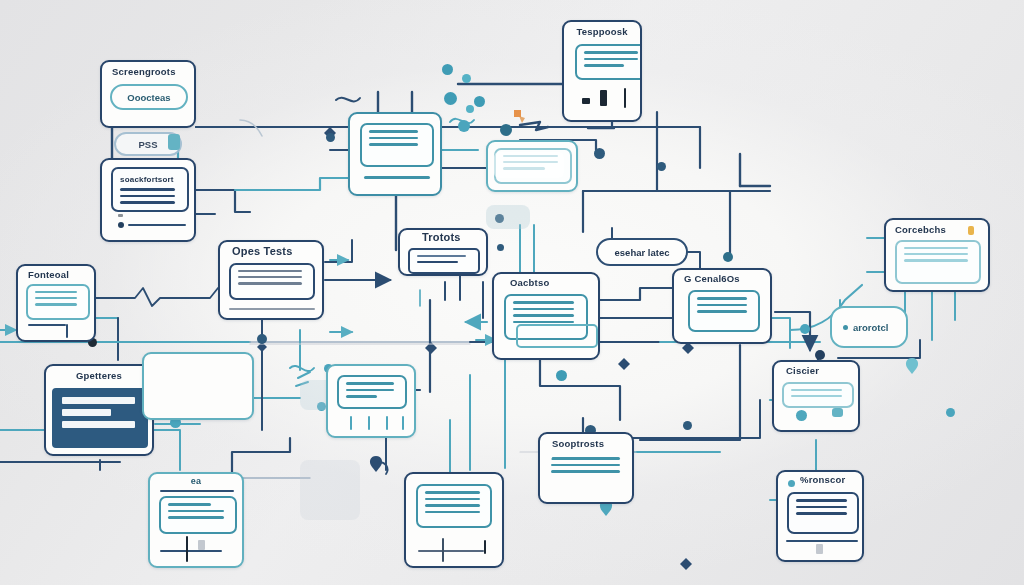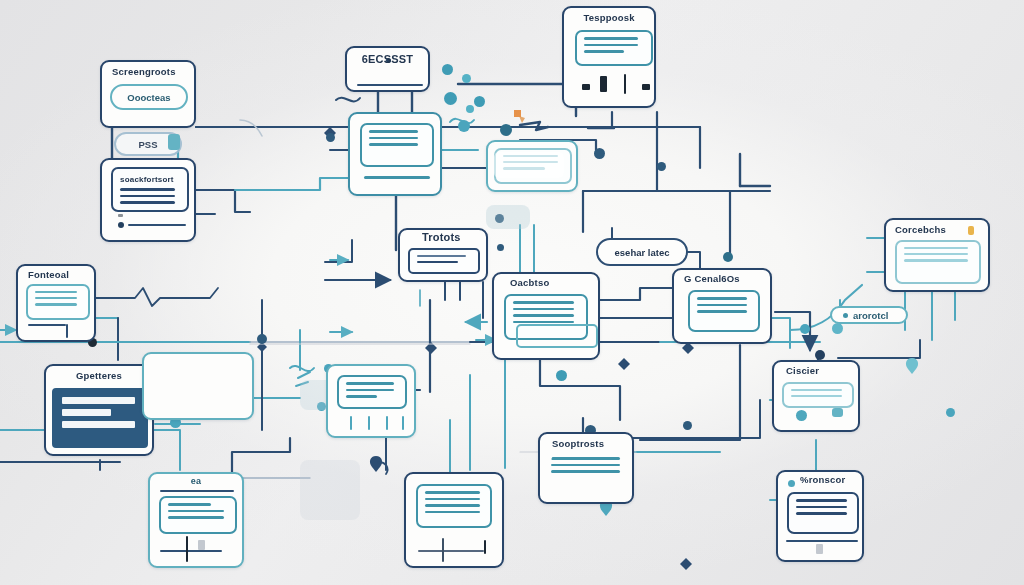--- a/index.html
+++ b/index.html
@@ -317,36 +317,31 @@
       <div class="title" style="padding:0 0 3px 0;font-size:8px;">soackfortsort</div>
       <div class="ln" style="width:92%"></div>
       <div class="ln" style="width:92%"></div>
       <div class="ln" style="width:92%"></div>
     </div>
     <div class="dotmark" style="left:16px;top:62px;width:6px;height:6px;"></div>
     <div class="barline" style="left:26px;top:64px;width:58px;"></div>
     <div class="sq" style="left:16px;top:54px;width:5px;height:3px;opacity:0.5;"></div>
   </div>
 
-  <div class="node navy" style="left:345px;top:46px;width:85px;height:46px;">
-    <div class="dotmark" style="left:39px;top:10px;width:5px;height:5px;"></div>
-    <div class="title" style="text-align:center;padding:6px 0 0 0;font-size:11px;">6ECSSST</div>
-    <div class="barline" style="left:10px;top:36px;width:66px;"></div>
-  </div>
 
   <div class="node teal" style="left:348px;top:112px;width:94px;height:84px;">
     <div class="panel" style="left:10px;top:9px;width:74px;height:44px;">
       <div class="ln" style="width:88%"></div>
       <div class="ln" style="width:88%"></div>
       <div class="ln" style="width:88%"></div>
     </div>
     <div class="ln" style="position:absolute;left:14px;top:62px;width:66px;height:3px;"></div>
   </div>
 
-  <div class="node navy" style="left:562px;top:6px;width:94px;height:102px;">
+  <div class="node navy" style="left:562px;top:20px;width:80px;height:102px;">
     <div class="title" style="text-align:center;padding:4px 0 0 0;">Tesppoosk</div>
     <div class="panel" style="left:11px;top:22px;width:78px;height:36px;">
       <div class="ln" style="width:90%"></div>
       <div class="ln" style="width:90%"></div>
       <div class="ln" style="width:66%"></div>
     </div>
     <div class="sq" style="left:18px;top:76px;width:8px;height:6px;"></div>
     <div class="sq" style="left:36px;top:68px;width:7px;height:16px;"></div>
     <div class="sq" style="left:78px;top:76px;width:8px;height:6px;"></div>
     <div class="barline" style="left:60px;top:66px;width:2px;height:20px;background:#1b2733;"></div>
@@ -376,22 +371,31 @@
   <div class="node navy" style="left:884px;top:218px;width:106px;height:74px;">
     <div class="title" style="padding:4px 0 0 9px;">Corcebchs</div>
     <div class="badge" style="left:82px;top:6px;"></div>
     <div class="panel pale" style="left:9px;top:20px;width:86px;height:44px;">
       <div class="ln sm" style="width:94%;background:#9ed2dc"></div>
       <div class="ln sm" style="width:94%;background:#9ed2dc"></div>
       <div class="ln sm" style="width:94%;background:#9ed2dc"></div>
     </div>
   </div>
 
-
-  <div class="node navy" style="left:398px;top:228px;width:90px;height:54px;">
+  <div class="node navy" style="left:218px;top:240px;width:106px;height:80px;">
+    <div class="title" style="padding:4px 0 0 12px;font-size:11px;">Opes Tests</div>
+    <div class="panel dark" style="left:9px;top:21px;width:86px;height:37px;">
+      <div class="ln sm" style="width:94%;background:#6e7f93"></div>
+      <div class="ln sm" style="width:94%;background:#6e7f93"></div>
+      <div class="ln sm" style="width:94%;background:#6e7f93"></div>
+    </div>
+    <div class="barline" style="left:9px;top:66px;width:86px;height:2px;background:#8e9aa8;"></div>
+  </div>
+
+  <div class="node navy" style="left:398px;top:228px;width:90px;height:48px;">
     <div class="title" style="padding:2px 0 0 22px;font-size:11px;">Trotots</div>
     <div class="panel dark" style="left:8px;top:18px;width:72px;height:26px;border-radius:5px;background:#fdfefe;">
       <div class="ln sm" style="width:90%;background:#5d7a99"></div>
       <div class="ln sm" style="width:76%;background:#2b4a70"></div>
     </div>
   </div>
 
   <div class="node navy" style="left:492px;top:272px;width:108px;height:88px;">
     <div class="title" style="padding:3px 0 0 16px;">Oacbtso</div>
     <div class="panel" style="left:10px;top:20px;width:84px;height:46px;">
@@ -409,21 +413,21 @@
 
   <div class="node navy" style="left:672px;top:268px;width:100px;height:76px;">
     <div class="title" style="padding:3px 0 0 10px;">G Cenal6Os</div>
     <div class="panel" style="left:14px;top:20px;width:72px;height:42px;">
       <div class="ln" style="width:92%"></div>
       <div class="ln" style="width:92%"></div>
       <div class="ln" style="width:92%"></div>
     </div>
   </div>
 
-  <div class="pill teal" style="left:830px;top:306px;width:78px;height:18px;">
+  <div class="pill teal" style="left:830px;top:306px;width:78px;height:42px;">
     <span class="dotlead"></span>
     <span>arorotcl</span>
   </div>
 
   <div class="node navy" style="left:44px;top:364px;width:110px;height:92px;">
     <div class="title" style="text-align:center;padding:4px 0 0 0;">Gpetteres</div>
     <div class="panel navy" style="left:6px;top:22px;width:96px;height:60px;padding:7px 8px;">
       <div class="ln" style="width:96%"></div>
       <div class="ln" style="width:64%"></div>
       <div class="ln" style="width:96%"></div>

